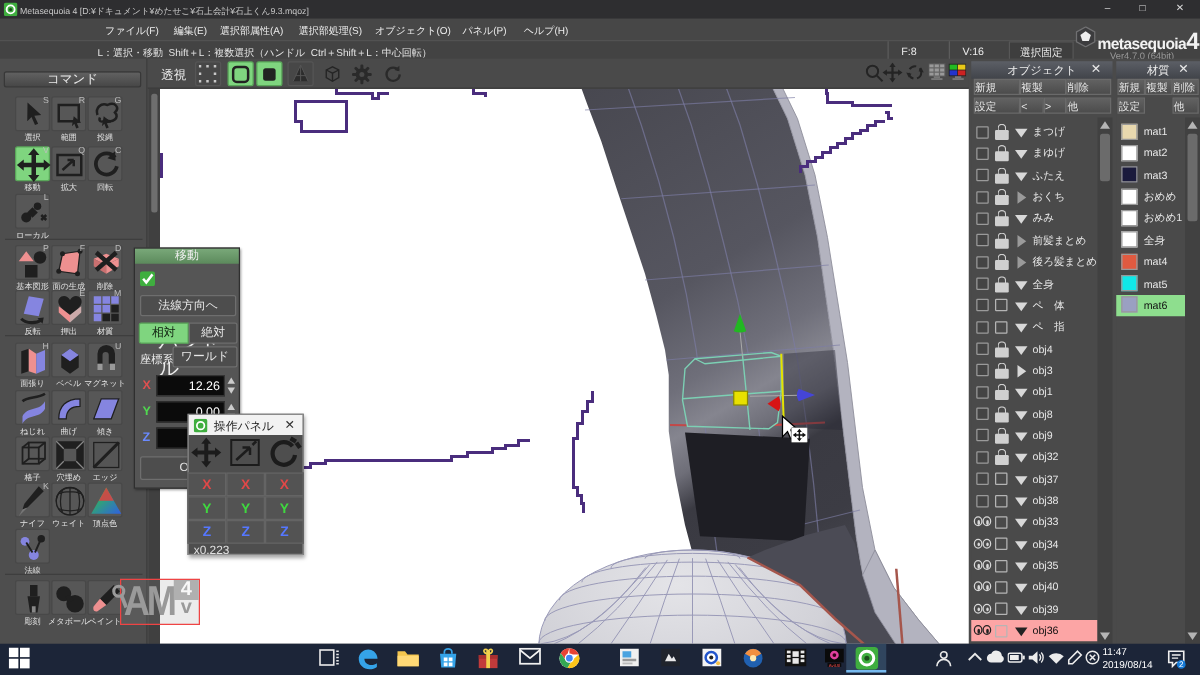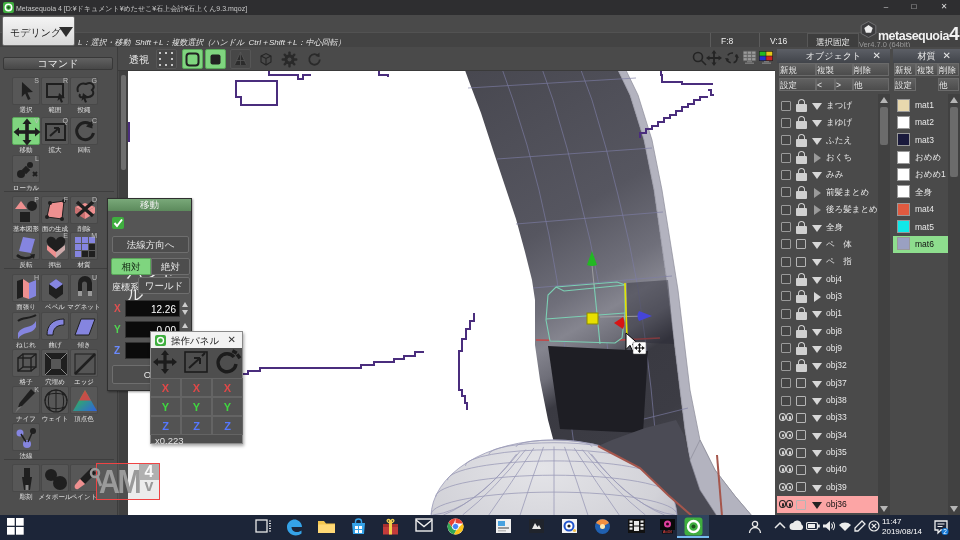--- a/index.html
+++ b/index.html
@@ -6,28 +6,28 @@
 #root{position:absolute;left:0;top:0;width:960px;height:540px;overflow:hidden;}
 .abs{position:absolute;}
 
 #titlebar{left:0;top:0;width:960px;height:15px;background:#2e2e30;color:#c8c8c8;font-size:10px;}
 #titletxt{left:16px;top:3.5px;white-space:nowrap;font-size:7px;}
 .winbtn{top:2px;width:12px;height:10px;color:#dcdcdc;font-size:8px;line-height:10px;text-align:center;}
 
 #menubar{left:0;top:15px;width:960px;height:17px;background:#474747;}
 .menuitem{position:absolute;top:4px;color:#ededed;font-size:8px;white-space:nowrap;}
 #statusrow{left:0;top:32px;width:960px;height:15px;background:#434343;border-top:1px solid #525252;}
-#statustxt{position:absolute;left:78px;top:3.5px;color:#e5e5e5;font-size:8px;white-space:nowrap;font-style:italic;}
+#statustxt{position:absolute;left:78px;top:3.5px;color:#e5e5e5;font-size:8px;white-space:nowrap;}
 .scell{position:absolute;top:0px;height:15px;border-left:1px solid #5c5c5c;color:#ededed;font-size:8.5px;padding:3px 0 0 10px;}
 #modeling{left:2px;top:16px;width:73px;height:30px;background:linear-gradient(#f4f4f4,#d9d9d9);border:1px solid #6a6a6a;border-radius:2px;color:#1a1a1a;font-size:11px;}
 #modeling .lbl{position:absolute;left:7px;top:9px;font-size:10px;}
 #modeling .tri{position:absolute;left:56px;top:10px;width:0;height:0;border-left:7px solid transparent;border-right:7px solid transparent;border-top:10px solid #2e2e2e;}
 
 #mslogo{left:878px;top:23px;color:#f2f2f2;font-size:12.5px;font-weight:bold;white-space:nowrap;letter-spacing:-0.5px;}
-#msver{left:859px;top:40px;color:#9a9a9a;font-size:7.5px;}
+#msver{left:888px;top:40px;color:#9a9a9a;font-size:7.5px;}
 
 #vtoolbar{left:118px;top:47px;width:657px;height:24px;background:#4a4a4a;border-bottom:1px solid #3a3a3a;}
 .tbtn{position:absolute;top:2px;width:21px;height:20px;background:#474747;border:1px solid #565656;border-radius:2px;}
 .tbtn.green{background:#7fd57f;border-color:#59a759;}
 
 #cmdpanel{left:0;top:47px;width:118px;height:468px;background:#4e4e4e;border-right:1px solid #3c3c3c;}
 #cmdhdr{position:absolute;left:3px;top:10px;width:110px;height:13px;background:linear-gradient(#616161,#474747);border:1px solid #383838;border-radius:2px;color:#e8e8e8;font-size:10px;text-align:center;line-height:12px;}
 .tile{position:absolute;width:28px;height:38px;color:#dedede;}
 .tile .ic{position:absolute;left:0;top:0;width:28px;height:28px;background:#575757;border:1px solid #484848;border-radius:2px;}
 .tile.act .ic{background:#7fd57f;border-color:#5aa75a;}
@@ -101,38 +101,43 @@
         <rect x="0" y="0" width="11" height="11" rx="2" fill="#3fae3f"></rect>
         <circle cx="5.5" cy="5.5" r="3.2" fill="none" stroke="#fff" stroke-width="1.5"></circle>
         <circle cx="5.5" cy="5.5" r="1.2" fill="#1c4f1c"></circle>
       </svg>
   <div class="abs" id="titletxt">Metasequoia 4 [D:¥ドキュメント¥めたせこ¥石上会計¥石上くん9.3.mqoz]</div>
   <div class="abs winbtn" style="left:880px;">–</div>
   <div class="abs winbtn" style="left:908px;">□</div>
   <div class="abs winbtn" style="left:938px;">✕</div>
 </div>
 
+<div class="abs" id="menubar">
+  <div class="menuitem" style="left:84px">ファイル(F)</div>
+  <div class="menuitem" style="left:139px">編集(E)</div>
+  <div class="menuitem" style="left:176px">選択部属性(A)</div>
+  <div class="menuitem" style="left:239px">選択部処理(S)</div>
+  <div class="menuitem" style="left:300px">オブジェクト(O)</div>
+  <div class="menuitem" style="left:370px">パネル(P)</div>
+  <div class="menuitem" style="left:419px">ヘルプ(H)</div>
+</div>
 
 <div class="abs" id="statusrow">
   <div id="statustxt">L：選択・移動&nbsp; Shift＋L：複数選択（ハンドル&nbsp; Ctrl＋Shift＋L：中心回転）</div>
   <div class="scell" style="left:710px;width:49px;">F:8</div>
   <div class="scell" style="left:759px;width:48px;">V:16</div>
   <div class="scell" style="left:807px;width:52px;background:#3e3e3e;border:1px solid #575757;text-align:center;padding-left:0;">選択固定</div>
 </div>
 
 <svg class="abs" style="left:860px;top:21px" width="17" height="17" viewBox="0 0 17 17">
       <polygon points="8.5,0.5 15.8,4.5 15.8,12.5 8.5,16.5 1.2,12.5 1.2,4.5" fill="#3c3c3e" stroke="#707072" stroke-width="1"></polygon>
       <polygon points="8.5,4 12.7,7 11.1,11.8 5.9,11.8 4.3,7" fill="#ededed"></polygon>
     </svg>
 <div class="abs" id="mslogo">meta<span style="font-weight:bold">sequoia</span><span style="font-size:19px">4</span></div>
 <div class="abs" id="msver">Ver4.7.0 (64bit)</div>
-<div class="abs" id="modeling">
-      <span class="lbl">モデリング</span>
-      <span class="tri"></span>
-    </div>
 
 <div class="abs" id="viewport">
       <svg width="647" height="444" style="position:absolute;left:0;top:0">
         <defs>
           <linearGradient id="bandg" x1="334" y1="-9" x2="572" y2="389" gradientUnits="userSpaceOnUse">
             <stop offset="0" stop-color="#47474f"></stop>
             <stop offset="0.40" stop-color="#565660"></stop>
             <stop offset="0.55" stop-color="#6f6f7a"></stop>
             <stop offset="0.62" stop-color="#85858f"></stop>
             <stop offset="0.68" stop-color="#6e6e78"></stop>

